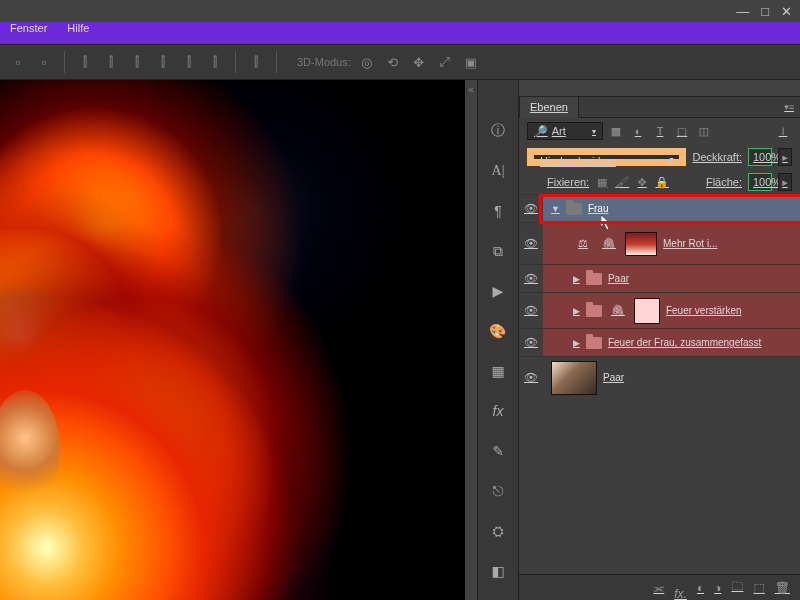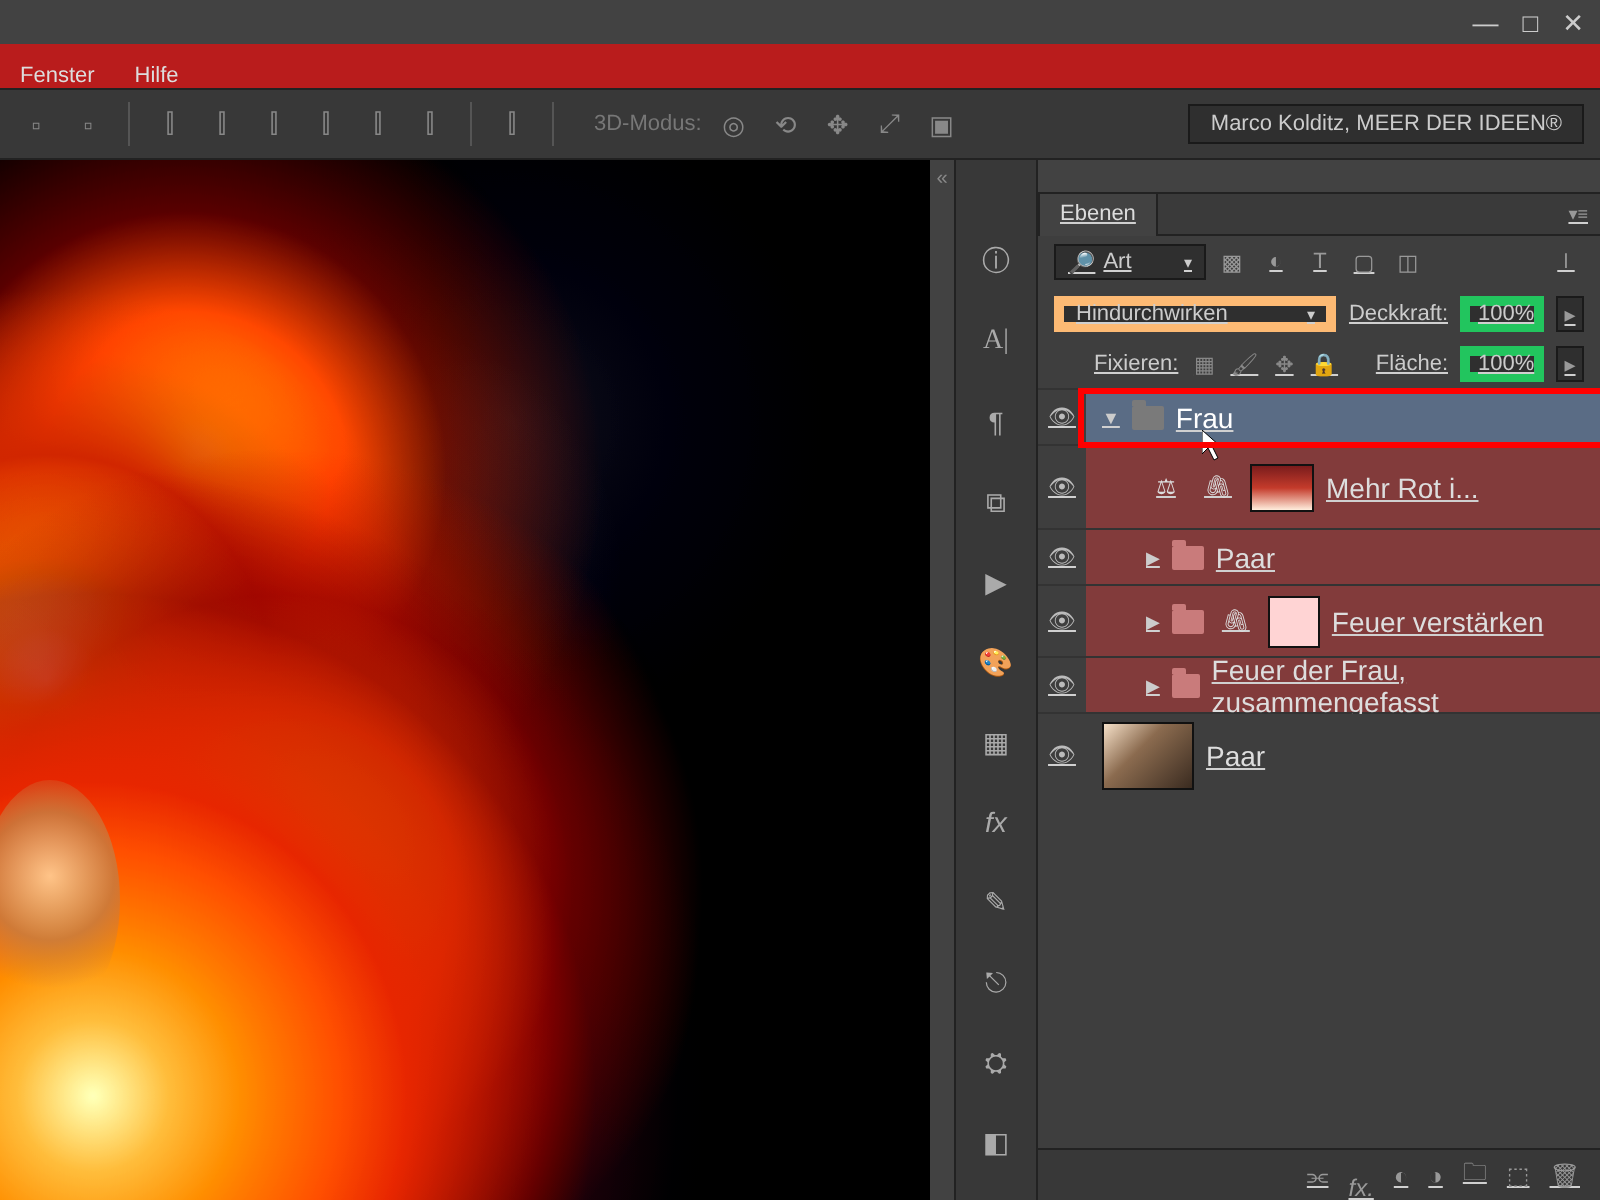--- a/index.html
+++ b/index.html
@@ -1,19 +1,19 @@
 <!DOCTYPE html>
 <html><head>
 <meta charset="utf-8">
 <style>
   * { box-sizing: border-box; margin: 0; padding: 0; font-family: "Segoe UI", Tahoma, sans-serif; }
   body { width: 800px; height: 600px; background: #424242; overflow: hidden; color: #d0d0d0; font-size: 11px; }
   .titlebar { height: 22px; background: #424242; display: flex; justify-content: flex-end; gap: 12px; padding: 0 8px; align-items: center; }
   .win-btn { color: #ccc; font-size: 13px; cursor: default; }
-  .menubar { height: 22px; background: #b91c1c; display: flex; align-items: flex-end; gap: 20px; padding: 0 10px; color: #ddd; }
+  .menubar { height: 22px; background: #6d28d9; display: flex; align-items: flex-start; gap: 20px; padding: 0 10px; color: #ddd; }
   .menubar span { font-size: 11px; }
   .toolbar { height: 36px; background: #383838; border-top: 1px solid #222; border-bottom: 1px solid #222; display: flex; align-items: center; padding: 0 8px; gap: 6px; }
   .tool-ico { width: 20px; height: 20px; display:flex; align-items:center; justify-content:center; color:#888; font-size:13px;}
   .tool-sep { width:1px; height:22px; background:#555; margin:0 4px;}
   .tool-text { color:#777; font-size:11px; margin-left:10px;}
   .right-label { margin-left:auto; background:#2f2f2f; border:1px solid #1a1a1a; padding:3px 10px; color:#ccc; font-size:11px;}
   .main { display:flex; height: calc(600px - 22px - 22px - 36px); }
   .canvas { width: 465px; height: 100%; background: #0a0a14; position: relative; overflow:hidden;}
   .flames { position:absolute; inset:0; background:
     radial-gradient(circle at 10% 90%, #ffedb0 0%, #ffb347 6%, #ff7b00 14%, #d63500 25%, rgba(90,0,40,0.4) 40%, transparent 50%),
@@ -32,37 +32,37 @@
   .panels-col .pico { width:22px; height:22px; display:flex; align-items:center; justify-content:center; color:#aaa; font-size:14px;}
   .layers { flex:1; background:#424242; display:flex; flex-direction:column;text-decoration:underline; }
   .panel-tab { height:22px; background:#3a3a3a; margin-top:16px; border-top:1px solid #222; border-bottom:1px solid #222; display:flex; align-items:center;}
   .panel-tab .tab { background:#424242; border:1px solid #222; border-bottom:none; height:22px; display:flex; align-items:center; padding:0 10px; color:#ddd; margin-top:-1px;}
   .panel-tab .spacer{ flex:1 }
   .panel-tab .tri{ color:#999; font-size:9px; margin-right:6px;}
   .filter-row{ height:26px; display:flex; align-items:center; gap:4px; padding:0 8px; background:#3e3e3e;}
   .kind-select{ background:#2f2f2f; border:1px solid #1a1a1a; width:76px; height:18px; display:flex; align-items:center; padding:0 6px; color:#ccc; justify-content:space-between;}
   .filter-ico{ width:18px; height:18px; display:flex; align-items:center; justify-content:center; color:#999;}
   .blend-row{ height:26px; display:flex; align-items:center; padding:0 8px; gap:6px; background:#3e3e3e;}
-  .blend-select{ background:#2f2f2f; border:5px solid #fdba74; flex:1; height:18px; display:flex; align-items:center; padding:0 6px; color:#ccc; justify-content:space-between;}
+  .blend-select{ background:#2f2f2f; border:7px solid #fdba74; flex:1; height:18px; display:flex; align-items:flex-start; padding:0 6px; color:#ccc; justify-content:space-between;}
   .num-label{ color:#ccc; font-size:11px;}
-  .num-field{ background:#2f2f2f; border:5px solid #22c55e; width:42px; height:18px; display:flex; align-items:center; padding:0 4px; color:#ccc;}
+  .num-field{ background:#2f2f2f; border:1px solid #22c55e; width:24px; height:18px; display:flex; align-items:center; padding:0 4px; color:#ccc;}
   .flyout{ width:14px; height:18px; background:#2f2f2f; border:1px solid #1a1a1a; display:flex; align-items:center; justify-content:center; color:#999;}
   .lock-row{ height:24px; display:flex; align-items:center; padding:0 8px; gap:6px; background:#3e3e3e;}
   .lock-row .lbl{ color:#ccc;margin-left:20px;}
   .lock-ico{ width:14px; height:14px; color:#888; display:flex; align-items:center; justify-content:center;}
   .layer-list{ flex:1; background:#3e3e3e; position:relative;}
   .lrow{ display:flex; align-items:center; height:28px; border-top:1px solid #333;}
   .eye{ width:24px; display:flex; justify-content:center; color:#bbb;}
   .row-body{ flex:1; height:100%; display:flex; align-items:center; gap:6px; padding-right:8px;}
   .indent1{ padding-left:30px; }
   .disclose{ color:#ccc; font-size:9px;}
   .folder-ico{ width:16px; height:12px; background:#7a7a7a; border-radius:1px; position:relative;}
   .folder-ico::before{content:""; position:absolute; top:-3px; left:0; width:7px; height:3px; background:#7a7a7a; border-radius:1px 1px 0 0;}
   .folder-red{ background:#c97b7b;} .folder-red::before{background:#c97b7b;}
-  .layer-name{ color:#ddd; font-size:14px;}
+  .layer-name{ color:#ddd; font-size:10px;}
   .sel-row{ background:#5a6c85; }
   .sel-row .layer-name{ color:#fff;}
   .red-highlight{ position:absolute; left:20px; top:-1px; width:264px; height:30px; border:3px solid #ff0000; pointer-events:none;}
   .red-child{ background:#823b3b; }
   .thumb{ width:32px; height:24px; background:#222; border:1px solid #111; display:flex; align-items:center; justify-content:center; overflow:hidden;}
   .mask-thumb{ width:32px; height:24px; background:#fff; border:1px solid #111;}
   .pink-mask{ background:#ffd4d4; position:relative;}
   .filter-btn{ width:20px; height:20px; display:flex; align-items:center; justify-content:center; color:#ddd; font-size:11px;}
   .bottom-bar{ height:26px; background:#383838; border-top:1px solid #222; display:flex; align-items:center; justify-content:flex-end; gap:10px; padding:0 10px;}
   .bb-ico{ color:#999; font-size:12px;}
@@ -95,21 +95,20 @@
   <div class="tool-ico">⫿</div>
   <div class="tool-sep"></div>
   <div class="tool-ico">⫿</div>
   <div class="tool-sep"></div>
   <span class="tool-text">3D-Modus:</span>
   <div class="tool-ico">◎</div>
   <div class="tool-ico">⟲</div>
   <div class="tool-ico">✥</div>
   <div class="tool-ico">⤢</div>
   <div class="tool-ico">▣</div>
-  <div class="right-label">Marco Kolditz, MEER DER IDEEN®</div>
 </div>
 
 <div class="main">
   <div class="canvas">
     <div class="flames"></div>
     <div class="hand"></div>
   </div>
 
   <div class="gutter">
     <span class="gutter-dot">«</span>

